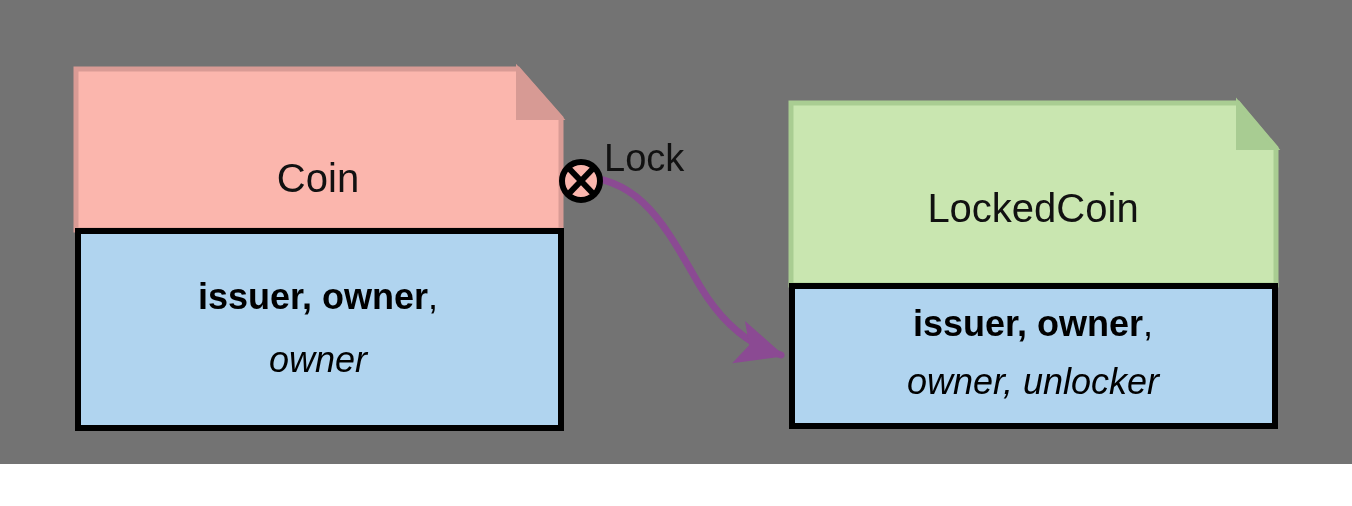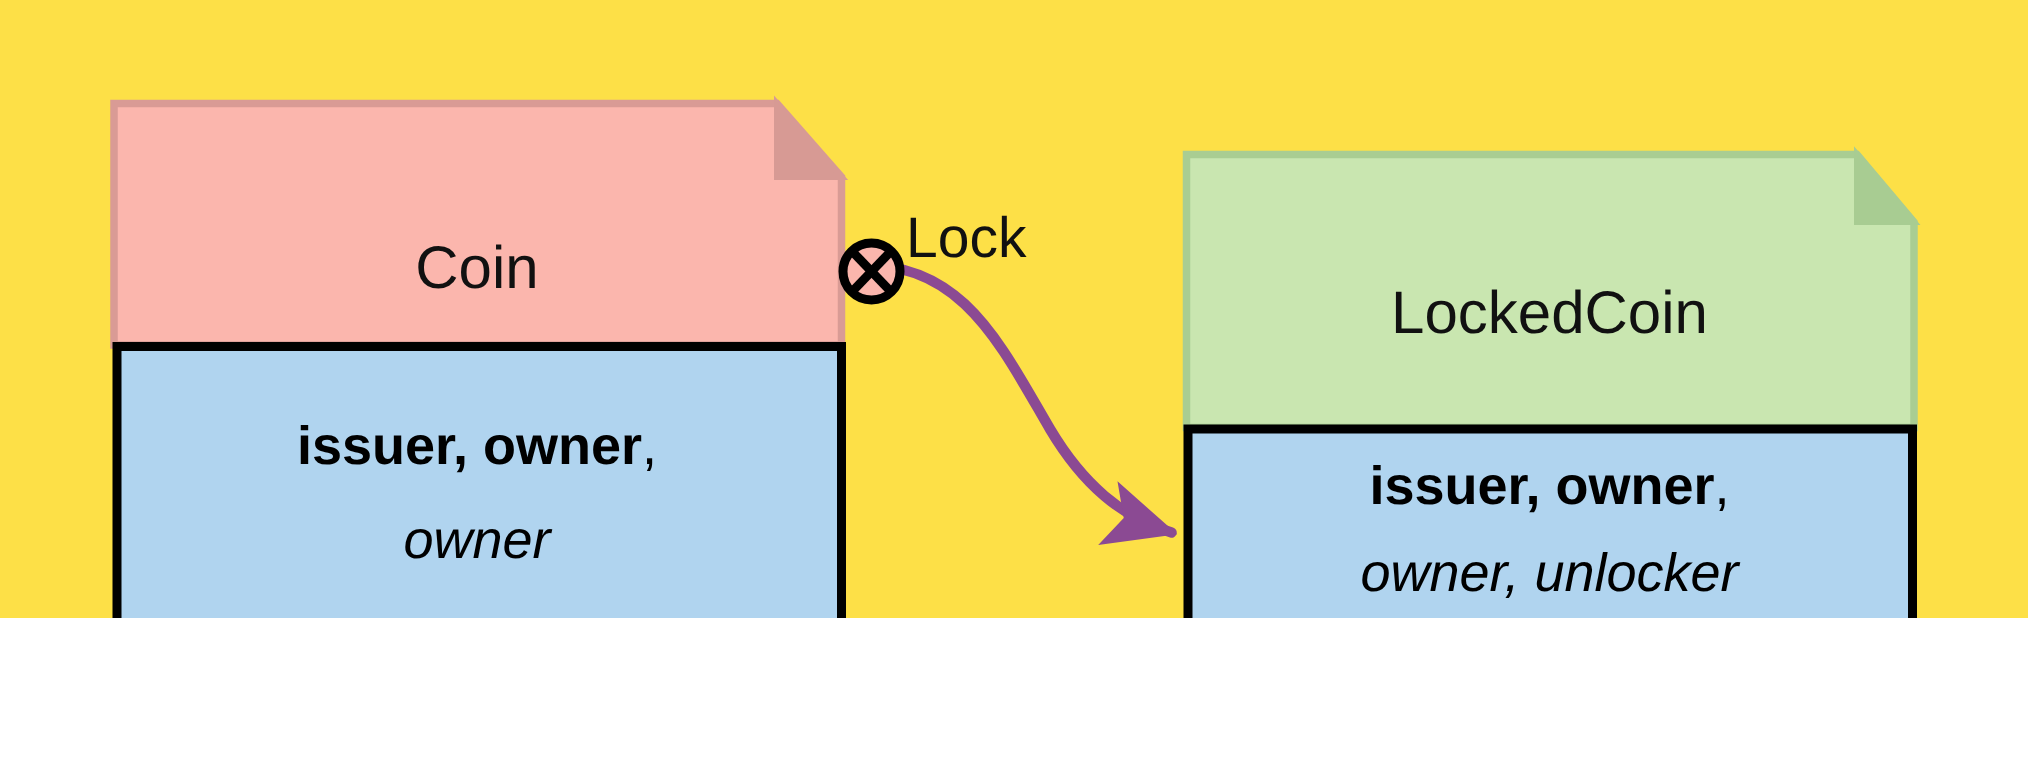--- a/index.html
+++ b/index.html
@@ -8,22 +8,22 @@
     padding: 0;
     background: #ffffff;
   }
   body {
     font-family: "Liberation Sans", sans-serif;
     color: #000000;
   }
   #canvas {
     position: relative;
     width: 1352px;
-    height: 412px;
-    background: #fde047;
+    height: 464px;
+    background: #737373;
     overflow: hidden;
   }
   #diagram-svg {
     position: absolute;
     left: 0;
     top: 0;
     width: 1352px;
     height: 506px;
     display: block;
   }

